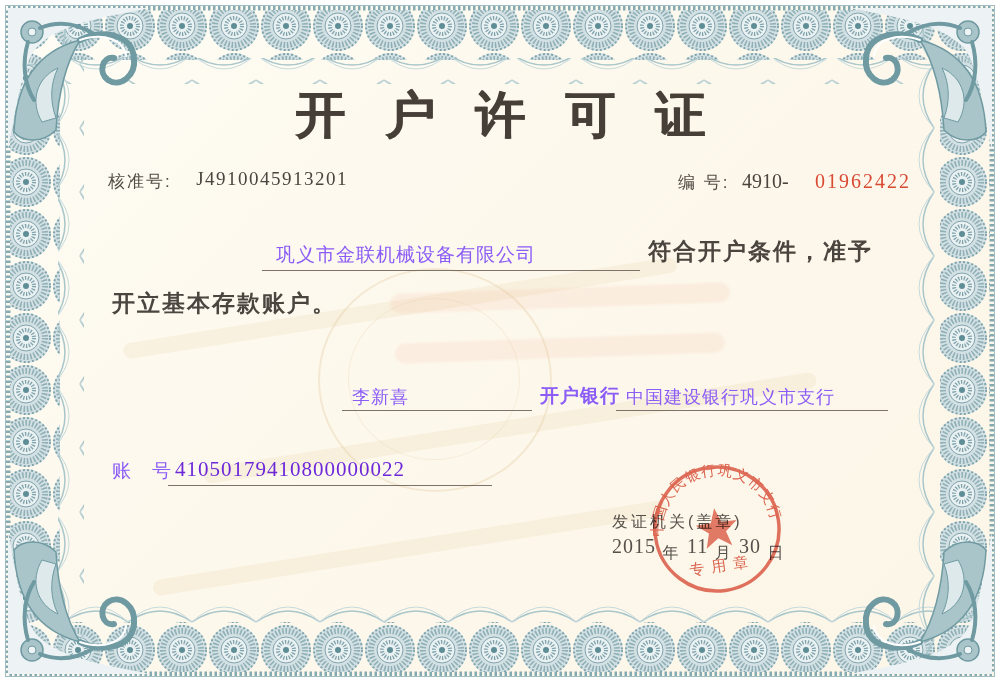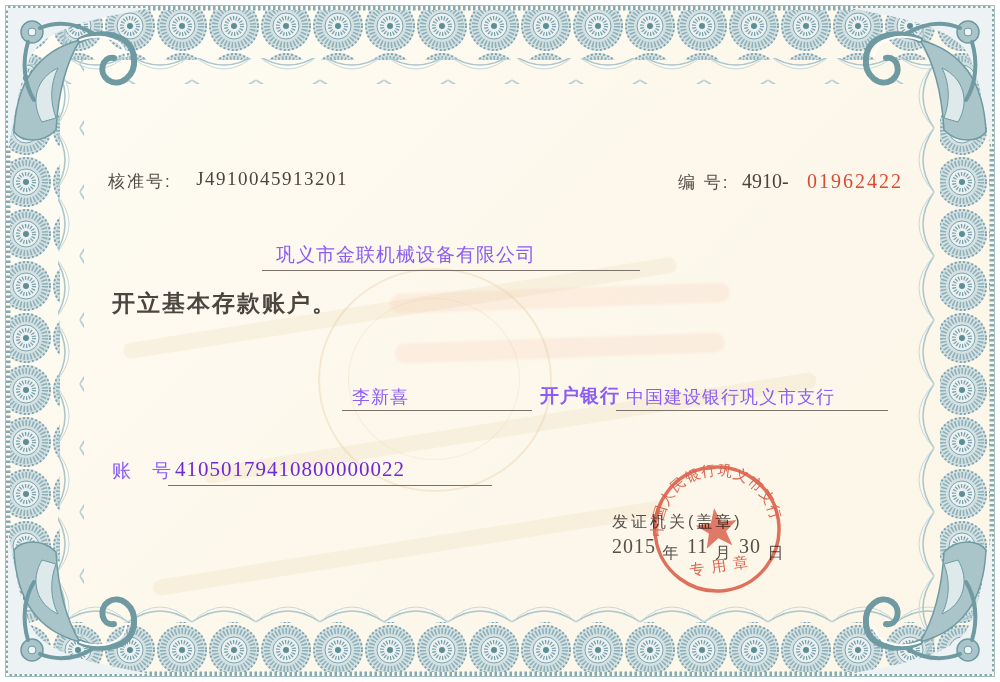--- a/index.html
+++ b/index.html
@@ -106,34 +106,36 @@
     <rect x="916" y="14" width="26" height="654" fill="url(#scR)"></rect>
 
     <use href="#cornerOrn"></use>
     <use href="#cornerOrn" transform="translate(1000,0) scale(-1,1)"></use>
     <use href="#cornerOrn" transform="translate(0,682) scale(1,-1)"></use>
     <use href="#cornerOrn" transform="translate(1000,682) scale(-1,-1)"></use>
   </svg>
 
   <div class="content">
 
+    <div class="abs title"><span>开户许可证</span></div>
 
     <div class="abs" style="left:108px;top:170px;">
       <span class="lbl">核准号:</span>
       <span class="serif" style="font-size:19px;margin-left:20px;letter-spacing:1.5px;position:relative;top:-2px;">J4910045913201</span>
     </div>
 
     <div class="abs" style="left:678px;top:170px;">
       <span class="lbl">编 号:</span>
       <span class="serif" style="font-size:20px;margin-left:8px;">4910-</span>
-      <span class="serif red" style="font-size:20px;margin-left:14px;letter-spacing:2px;">01962422</span>
+      <span class="serif red" style="font-size:20px;margin-left:22px;letter-spacing:2px;">01962422</span>
     </div>
 
     <span class="abs field" style="left:276px;top:242px;">巩义市金联机械设备有限公司</span>
     <div class="uline" style="left:262px;top:270px;width:378px;"></div>
+    <span class="abs body-big" style="left:648px;top:236px;font-weight:bold;">符合开户条件，准予</span>
 
     <span class="abs body-big" style="left:112px;top:288px;font-weight:bold;">开立基本存款账户。</span>
 
     <span class="abs field" style="left:352px;top:385px;font-size:18px;">李新喜</span>
     <div class="uline" style="left:342px;top:410px;width:190px;"></div>
 
     <span class="abs field" style="left:540px;top:383px;font-weight:bold;">开户银行</span>
     <span class="abs field" style="left:626px;top:385px;font-size:18px;">中国建设银行巩义市支行</span>
     <div class="uline" style="left:616px;top:410px;width:272px;"></div>
 

